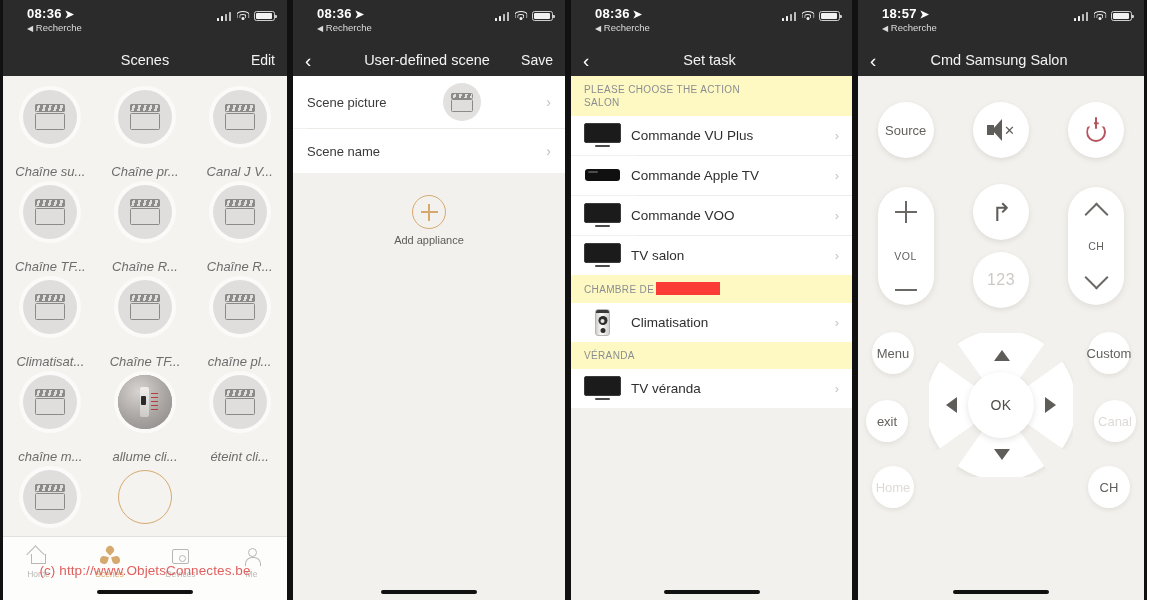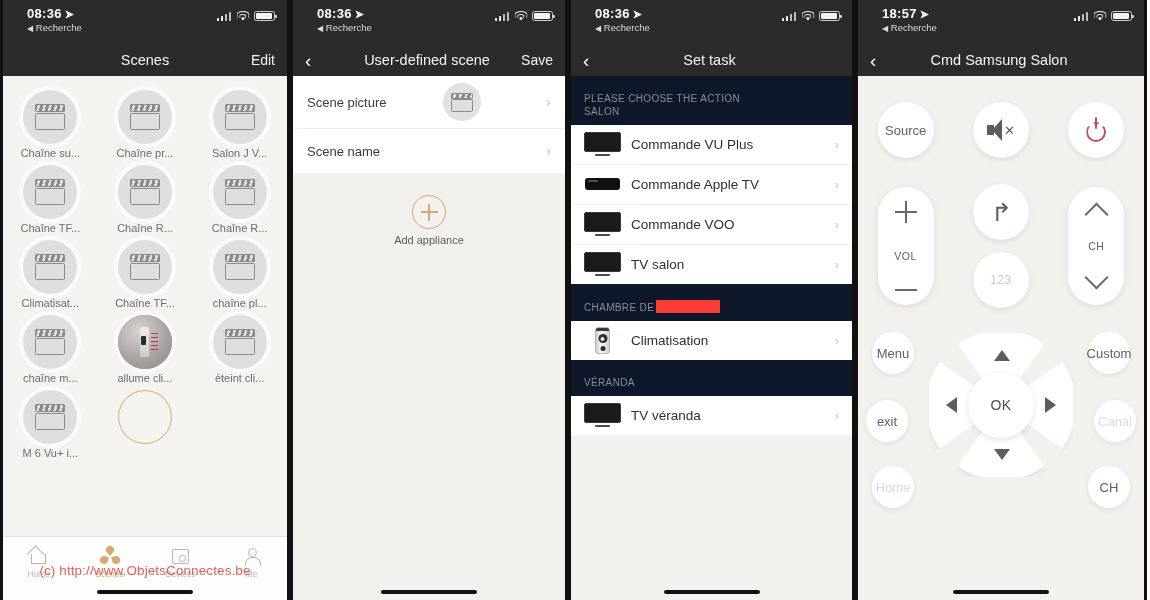--- a/index.html
+++ b/index.html
@@ -80,21 +80,21 @@
   .ac-photo::after{content:"";position:absolute;left:42%;top:38%;width:10%;height:18%;
     background:#2a2a2a;border-radius:1px;}
   .ac-dots{position:absolute;right:26%;top:34%;width:12%;height:30%;
     background:repeating-linear-gradient(#b83b3b 0 1.5px, transparent 1.5px 4px);}
   .clap { width:30px;height:26px; position:relative; }
   .clap .board{position:absolute;left:0;bottom:0;width:30px;height:17px;border:1.6px solid #8a8a8a;border-radius:1.5px;background:#e0dedd;}
   .clap .top{position:absolute;left:0;top:0;width:30px;height:8px;background:#8a8a8a;border-radius:1.5px;
     -webkit-mask-image:repeating-linear-gradient(105deg,#000 0 3px,transparent 3px 5.5px);
             mask-image:repeating-linear-gradient(105deg,#000 0 3px,transparent 3px 5.5px);}
   .clap .topline{position:absolute;left:0;top:0;width:30px;height:8px;border:1.6px solid #8a8a8a;border-radius:1.5px;box-sizing:border-box;}
-  .cell-label { font-size:11px; color:#6d6d6d; margin-top:3px; max-width:86px; text-align:center; white-space:nowrap; overflow:hidden;}
+  .cell-label { font-size:13px; color:#6d6d6d; margin-top:20px; max-width:86px; text-align:center; white-space:nowrap; overflow:hidden;font-style:italic;}
   .plus-circ { width:54px;height:54px;border-radius:50%;border:1.7px solid #d6a96f; display:flex;align-items:center;justify-content:center;}
   .plus-wrap{position:relative;width:54px;height:54px;}
   .plus-wrap .v{left:26px;top:13px;width:1.6px;height:28px;}
   .plus-wrap .h{top:26px;left:13px;height:1.6px;width:28px;}
 
   
   .tabbar { position:absolute;bottom:0;left:0;right:0;height:64px;background:#fdfdfc;border-top:1px solid #e3e1de;
     display:flex; align-items:flex-start; padding-top:9px;}
   .tab { flex:1; display:flex;flex-direction:column;align-items:center; gap:3px;}
   .tab .tico{width:20px;height:20px;position:relative;}
@@ -130,21 +130,21 @@
   .thumb-circ .clap .top,.thumb-circ .clap .topline{width:22px;height:6px;}
   .add-app{display:flex;flex-direction:column;align-items:center;gap:5px;padding-top:22px;}
   .add-circ{width:34px;height:34px;border-radius:50%;border:1.5px solid #d6a96f;position:relative;}
   .add-circ .v{position:absolute;left:15.2px;top:8px;width:1.5px;height:17px;background:#d6a96f;}
   .add-circ .h{position:absolute;top:15.2px;left:8px;height:1.5px;width:17px;background:#d6a96f;}
   .add-label{font-size:11px;color:#5e5c59;}
   .p2body{background:#f3f1ed;height:524px;}
 
   
   .p3body{background:#f3f1ed;height:524px;}
-  .sec-head{background:#0f172a;padding:16px 13px 7px 13px;}
+  .sec-head{background:#fef9c3;padding:7px 13px 7px 13px;}
   .sec-line{font-size:10px;color:#8a8d92;letter-spacing:.35px;line-height:13px;}
   .redact{display:inline-block;width:64px;height:13px;background:#fb3b36;vertical-align:-2px;margin-left:2px;}
   .list-row{background:#fff;height:39px;display:flex;align-items:center;padding:0 13px;position:relative;}
   .list-row .ltitle{font-size:13.5px;color:#2f2f2f;margin-left:10px;}
   .list-row .lchev{margin-left:auto;color:#c6c4c1;font-size:13px;font-weight:300;}
   .list-sep{height:1px;background:#ededeb;margin-left:66px;}
   .tvico{width:37px;height:25px;position:relative;flex:0 0 auto;}
   .tvico .scr{position:absolute;left:0;top:0;width:37px;height:20px;background:#1b1b1b;border-radius:2px;border:1px solid #3a3a3a;}
   .tvico .stand{position:absolute;left:11px;bottom:1px;width:15px;height:2.5px;background:#4a4a4a;border-radius:1px;}
   .appleico{width:37px;height:25px;position:relative;flex:0 0 auto;}
@@ -171,21 +171,21 @@
   .step-lab{font-size:10.5px;color:#63615e;letter-spacing:.6px;}
   .plus-g{position:relative;width:22px;height:22px;}
   .plus-g::before{content:"";position:absolute;left:10px;top:0;width:2px;height:22px;background:#6b6966;}
   .plus-g::after{content:"";position:absolute;top:10px;left:0;height:2px;width:22px;background:#6b6966;}
   .minus-g{width:22px;height:2px;background:#6b6966;}
   .caret{width:17px;height:17px;border-left:2px solid #6b6966;border-top:2px solid #6b6966;}
   .caret.up{transform:rotate(45deg);margin-top:5px;}
   .caret.down{transform:rotate(-135deg);margin-bottom:5px;}
   .midcol{display:flex;flex-direction:column;align-items:center;gap:12px;}
   .backarrow{font-size:25px;color:#5f5d5a;line-height:1;transform:scaleX(-1);}
-  .num123{font-size:12px;color:#cdcac6;letter-spacing:.5px;}
+  .num123{font-size:16px;color:#cdcac6;letter-spacing:.5px;}
   .powerico{width:24px;height:26px;position:relative;}
   .powerico .ring{position:absolute;left:2px;top:5px;width:20px;height:20px;border:2px solid #b5555e;border-radius:50%;
     clip-path:polygon(0 22%,38% 22%,38% 0,62% 0,62% 22%,100% 22%,100% 100%,0 100%);}
   .powerico .bar{position:absolute;left:11px;top:0;width:2px;height:12px;background:#b5555e;border-radius:1px;}
   .muteico{width:28px;height:22px;position:relative;}
   .muteico .spk{position:absolute;left:0;top:6px;width:7px;height:10px;background:#5f5d5a;}
   .muteico .cone{position:absolute;left:5px;top:0;width:0;height:0;border-top:11px solid transparent;border-bottom:11px solid transparent;border-right:10px solid #5f5d5a;}
   .muteico .x{position:absolute;right:0;top:5px;font-size:13px;color:#5f5d5a;line-height:1;}
 
   
@@ -268,21 +268,21 @@
             <div class="cell-label">Chaîne pr...</div>
           </div>
           <div class="cell">
             <div class="circ">
               <div class="clap">
                 <div class="board"></div>
                 <div class="top"></div>
                 <div class="topline"></div>
               </div>
             </div>
-            <div class="cell-label">Salon J V...</div>
+            <div class="cell-label">Canal J V...</div>
           </div>
           <div class="cell">
             <div class="circ">
               <div class="clap">
                 <div class="board"></div>
                 <div class="top"></div>
                 <div class="topline"></div>
               </div>
             </div>
             <div class="cell-label">Chaîne TF...</div>

